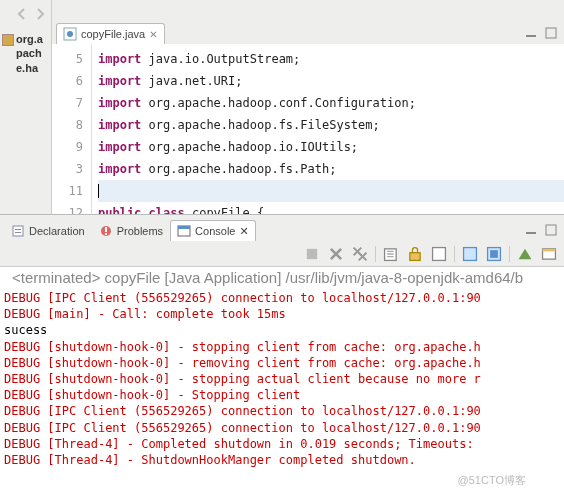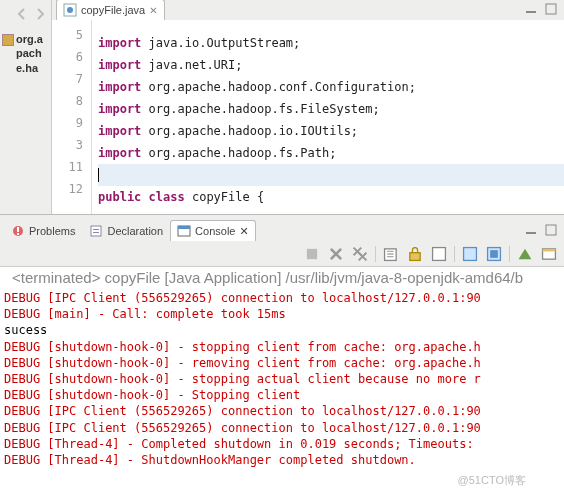--- a/index.html
+++ b/index.html
@@ -5,31 +5,31 @@
 * { margin: 0; padding: 0; box-sizing: border-box; }
 body { font-family: sans-serif; font-size: 12px; background: #eeeeec; width: 564px; height: 504px; overflow: hidden; display: flex; flex-direction: column; }
 .top-pane { display: flex; height: 215px; border-bottom: 1px solid #bbb; }
 .left-nav { width: 52px; background: #eeeeec; border-right: 1px solid #ccc; display: flex; flex-direction: column; }
 .left-nav-tb { height: 28px; display: flex; align-items: center; justify-content: flex-end; padding: 0 4px; gap: 4px; }
 .left-nav-content { flex: 1; padding: 4px 2px; }
 .nav-item { display: flex; align-items: flex-start; gap: 2px; font-size: 11px; line-height: 1.3; color: #333; }
 .nav-item .pkg-icon { width: 12px; height: 12px; background: #d6a94a; border: 1px solid #a88; margin-top: 2px; flex-shrink: 0; }
 .nav-item .nt { font-weight: bold; word-break: break-all; }
 .editor-pane { flex: 1; display: flex; flex-direction: column; background: #fff; }
-.tab-bar { height: 20px; background: #eeeeec; display: flex; align-items: flex-end; padding-left: 4px; }
+.tab-bar { height: 44px; background: #eeeeec; display: flex; align-items: flex-end; padding-left: 4px; }
 .tab { display: flex; align-items: center; gap: 4px; padding: 3px 6px; border: 1px solid #bbb; border-bottom: none; background: #fff; font-size: 11px; color: #444; margin-right: 2px; border-radius: 3px 3px 0 0; }
 .tab.inactive { background: #eeeeec; }
 .tab .ficon { width: 14px; height: 14px; display: flex; align-items: center; justify-content: center; font-size: 10px; }
 .tab .close { color: #888; font-size: 10px; }
 .tab-spacer { flex: 1; }
 .tab-ctrls { display: flex; gap: 6px; padding: 4px 6px; color: #888; }
 .gutter-code { flex: 1; display: flex; font-family: monospace; font-size: 12px; overflow: hidden; }
 .gutter { width: 40px; background: #fff; border-right: 1px solid #ddd; text-align: right; padding: 4px 8px 4px 0; color: #999; }
 .gutter div { height: 22px; line-height: 22px; }
-.code { flex: 1; padding: 12px 0 4px 6px; white-space: pre; color: #222; }
+.code { flex: 1; padding: 4px 0 4px 6px; white-space: pre; color: #222; }
 .code-line { height: 22px; line-height: 22px; }
 .code-line.cursor-line { background: #e6eff7; }
 .kw { color: #931a68; font-weight: bold; }
 .pkg { color: #222; }
 .bottom-pane { flex: 1; display: flex; flex-direction: column; background: #eeeeec; }
 .btab-bar { height: 26px; display: flex; align-items: flex-end; padding-left: 4px; background: #eeeeec; }
 .btab { display: flex; align-items: center; gap: 4px; padding: 3px 6px; font-size: 11px; color: #444; border: 1px solid transparent; border-bottom: none; }
 .btab.active { background: #fff; border-color: #bbb; border-radius: 3px 3px 0 0; }
 .btab .ticon { width: 14px; height: 14px; }
 .btoolbar { height: 26px; background: #eeeeec; display: flex; align-items: center; justify-content: flex-end; padding: 0 6px; gap: 6px; border-bottom: 1px solid #ccc; }
@@ -106,37 +106,37 @@
       <div class="code" id="code"><div class="code-line"><span class="kw">import</span><span class="pkg"> java.io.OutputStream;</span></div><div class="code-line"><span class="kw">import</span><span class="pkg"> java.net.URI;</span></div><div class="code-line"><span class="kw">import</span><span class="pkg"> org.apache.hadoop.conf.Configuration;</span></div><div class="code-line"><span class="kw">import</span><span class="pkg"> org.apache.hadoop.fs.FileSystem;</span></div><div class="code-line"><span class="kw">import</span><span class="pkg"> org.apache.hadoop.io.IOUtils;</span></div><div class="code-line"><span class="kw">import</span><span class="pkg"> org.apache.hadoop.fs.Path;</span></div><div class="code-line cursor-line"><span style="border-left:1px solid #000">&nbsp;</span></div><div class="code-line"><span class="kw">public class</span><span class="pkg"> copyFile {</span></div></div>
     </div>
   </div>
 </div>
 
 <div class="bottom-pane">
   <div class="btab-bar">
     <div class="btab">
       <span class="ticon">
           <svg viewBox="0 0 14 14">
+            <rect x="2" y="2" width="10" height="10" fill="#fff" stroke="#88a"></rect>
+            <rect x="4" y="5" width="6" height="1" fill="#88a"></rect>
+            <rect x="4" y="8" width="6" height="1" fill="#88a"></rect>
+          </svg>
+        </span>
+      <span>Declaration</span>
+    </div>
+    <div class="btab">
+      <span class="ticon">
+          <svg viewBox="0 0 14 14">
             <circle cx="7" cy="7" r="5" fill="#d66"></circle>
             <rect x="6" y="3" width="2" height="5" fill="#fff"></rect>
             <rect x="6" y="9" width="2" height="2" fill="#fff"></rect>
           </svg>
         </span>
       <span>Problems</span>
     </div>
-    <div class="btab">
-      <span class="ticon">
-          <svg viewBox="0 0 14 14">
-            <rect x="2" y="2" width="10" height="10" fill="#fff" stroke="#88a"></rect>
-            <rect x="4" y="5" width="6" height="1" fill="#88a"></rect>
-            <rect x="4" y="8" width="6" height="1" fill="#88a"></rect>
-          </svg>
-        </span>
-      <span>Declaration</span>
-    </div>
     <div class="btab active">
       <span class="ticon">
           <svg viewBox="0 0 14 14">
             <rect x="1" y="2" width="12" height="10" fill="#fff" stroke="#666"></rect>
             <rect x="1" y="2" width="12" height="3" fill="#5b8fc7"></rect>
           </svg>
         </span>
       <span>Console</span>
       <span class="close">✕</span>
     </div>

